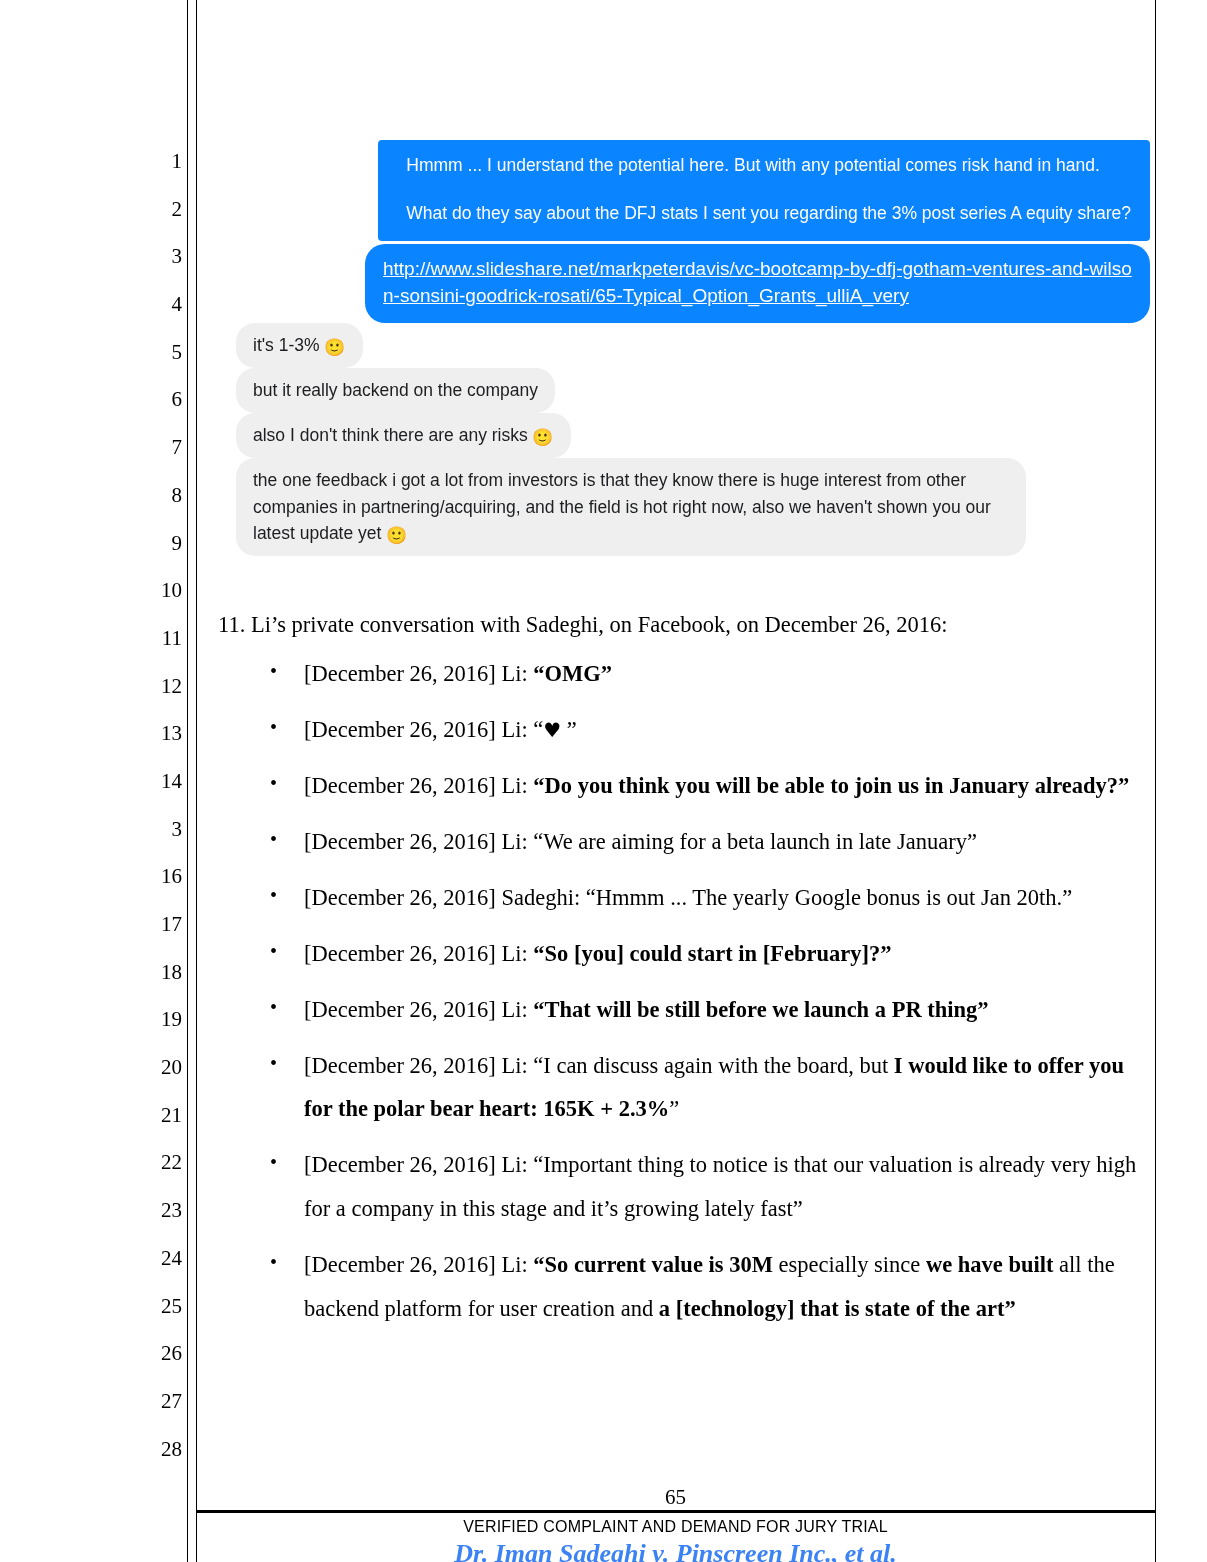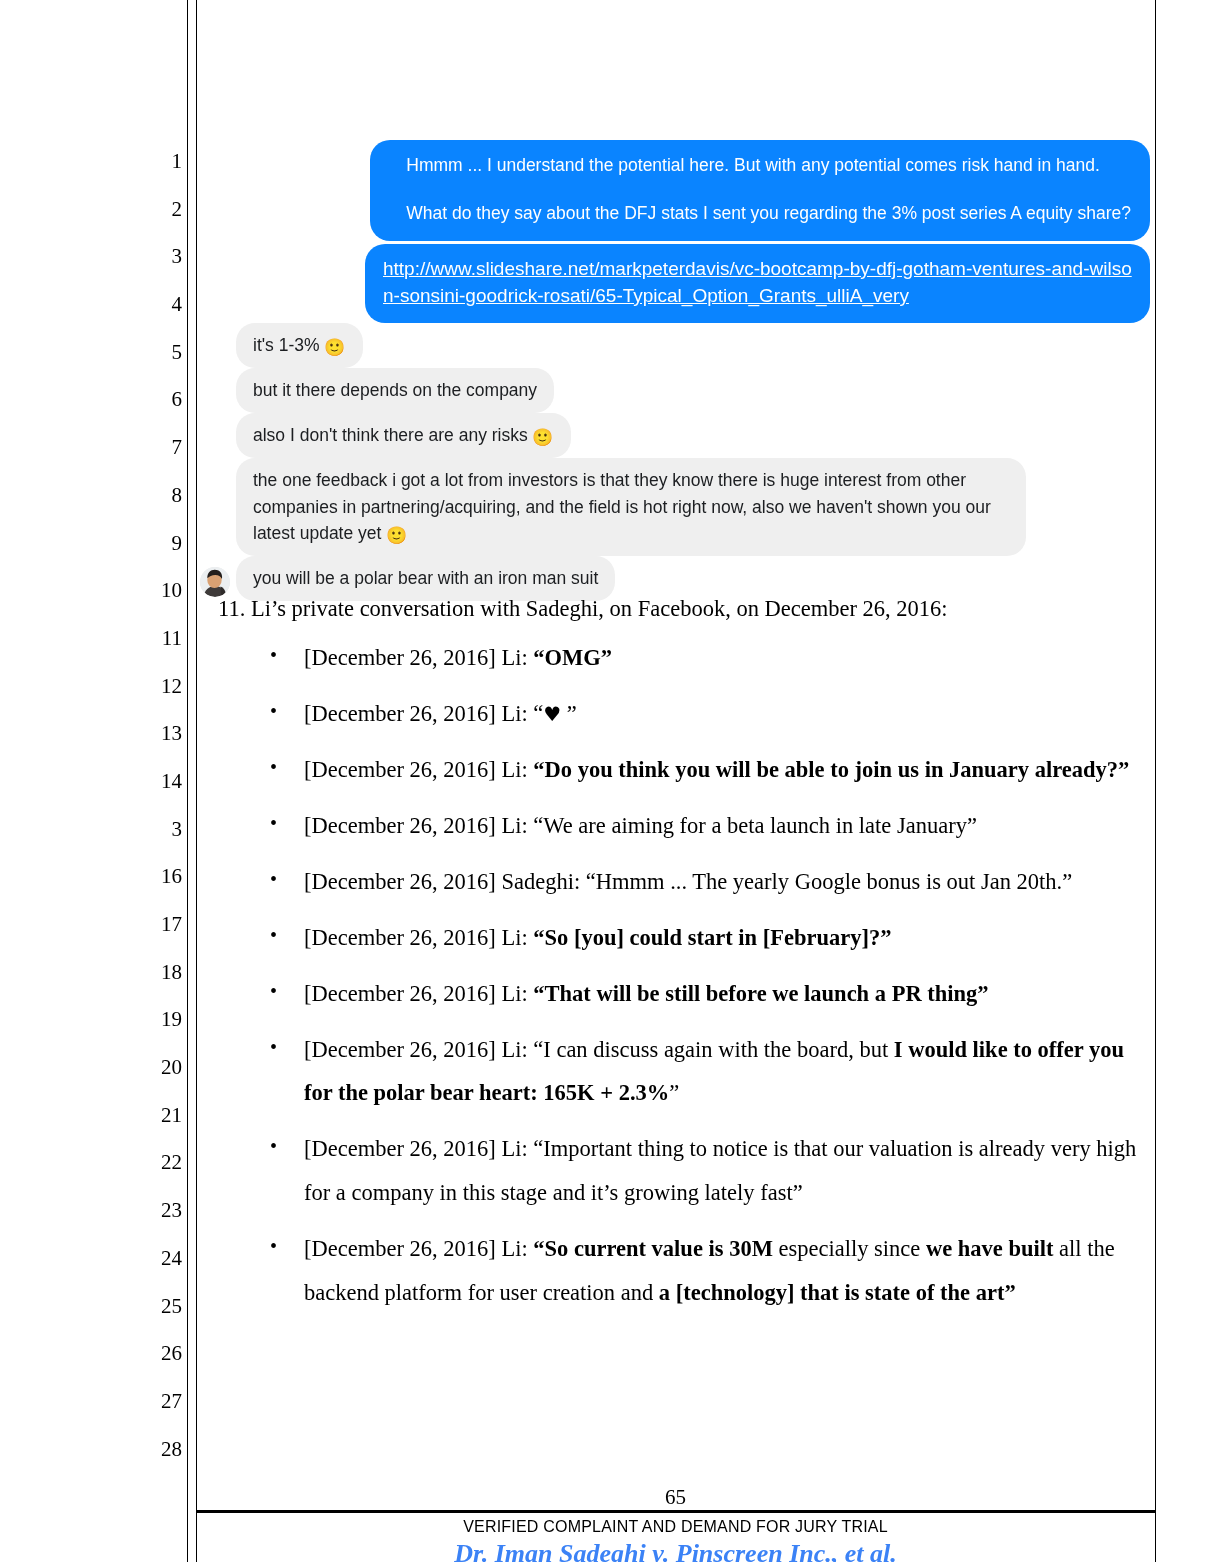--- a/index.html
+++ b/index.html
@@ -87,22 +87,22 @@
   }
   .bubble {
     font-family: "Liberation Sans", sans-serif;
     font-size: 17.5px;
     line-height: 1.5;
     box-sizing: border-box;
   }
   .bubble-out {
     background: #0A84FF;
     color: #ffffff;
-    border-radius: 20px;
-    padding: 12px 19px 14px 36px;
+    border-radius: 4px;
+    padding: 12px 19px 14px 28px;
     max-width: 785px;
     margin-left: 32px;
   }
   .bubble-out p { margin: 0; }
   .bubble-out p + p { margin-top: 22px; }
   .bubble-link {
     background: #0A84FF;
     color: #ffffff;
     border-radius: 20px;
     padding: 11px 18px 13px 18px;
@@ -142,21 +142,21 @@
     background: #e9e9e9;
     position: relative;
   }
   .avatar svg { display: block; }
   .spacer-av { width: 36px; flex: 0 0 auto; }
 
   
   .body-text {
     position: absolute;
     left: 18px;
-    top: 594px;
+    top: 610px;
     width: 932px;
     font-family: "Liberation Serif", serif;
     font-size: 22.5px;
     color: #000;
   }
   .para-intro {
     margin: 0 0 12px 0;
     line-height: 1.35;
   }
   ul.bullets {
@@ -265,48 +265,29 @@
         </div>
         <div class="row-out">
           <div class="bubble bubble-link"><span class="url">http://www.slideshare.net/markpeterdavis/vc-bootcamp-by-dfj-gotham-ventures-and-wilson-sonsini-goodrick-rosati/65-Typical_Option_Grants_ulliA_very</span></div>
         </div>
         <div class="row-in">
           <div class="spacer-av"></div>
           <div class="bubble bubble-in"><span>it's 1-3% </span><span class="emoji">🙂</span></div>
         </div>
         <div class="row-in">
           <div class="spacer-av"></div>
-          <div class="bubble bubble-in"><span>but it there depends on the company</span></div>
+          <div class="bubble bubble-in"><span>but it really backend on the company</span></div>
         </div>
         <div class="row-in">
           <div class="spacer-av"></div>
           <div class="bubble bubble-in"><span>also I don't think there are any risks </span><span class="emoji">🙂</span></div>
         </div>
         <div class="row-in">
           <div class="spacer-av"></div>
           <div class="bubble bubble-in"><span>the one feedback i got a lot from investors is that they know there is huge interest from other companies in partnering/acquiring, and the field is hot right now, also we haven't shown you our latest update yet </span><span class="emoji">🙂</span></div>
-        </div>
-        <div class="row-in">
-          <div class="avatar">
-            <svg width="30" height="30" viewBox="0 0 30 30" aria-hidden="true">
-              <defs>
-                <clipPath id="cp">
-                  <circle cx="15" cy="15" r="15"></circle>
-                </clipPath>
-              </defs>
-              <g clip-path="url(#cp)">
-                <rect width="30" height="30" fill="#eceff1"></rect>
-                <path d="M4 30c0-7 5-11 11-11s11 4 11 11z" fill="#3e3a39"></path>
-                <ellipse cx="14.5" cy="13" rx="7.2" ry="8" fill="#d9a173"></ellipse>
-                <path d="M7.4 11.2c-.4-5 3-8.4 7.4-8.4 4.3 0 7.3 2.8 7.3 7.2 0 1-.3 1.9-.3 1.9-1-2.6-3.3-3.9-6.6-3.9-3.3 0-6 1.3-7.8 3.2z" fill="#241f1d"></path>
-                <path d="M20.5 19.5c2.9 1.1 4.6 3.6 5.2 6.5l.3 4h-5z" fill="#2f2c2b"></path>
-              </g>
-            </svg>
-          </div>
-          <div class="bubble bubble-in"><span>you will be a polar bear with an iron man suit</span></div>
         </div>
       </div>
 
     <div class="body-text">
       <p class="para-intro">11. Li’s private conversation with Sadeghi, on Facebook, on December 26, 2016:</p>
       <ul class="bullets" id="bullet-list">
           <li><span>[December 26, 2016] Li: </span><span class="b">“OMG”</span></li>
           <li><span>[December 26, 2016] Li: “</span><span class="b heart">♥</span><span> ”</span></li>
           <li><span>[December 26, 2016] Li: </span><span class="b">“Do you think you will be able to join us in January already?”</span></li>
           <li><span>[December 26, 2016] Li: “We are aiming for a beta launch in late January”</span></li>

